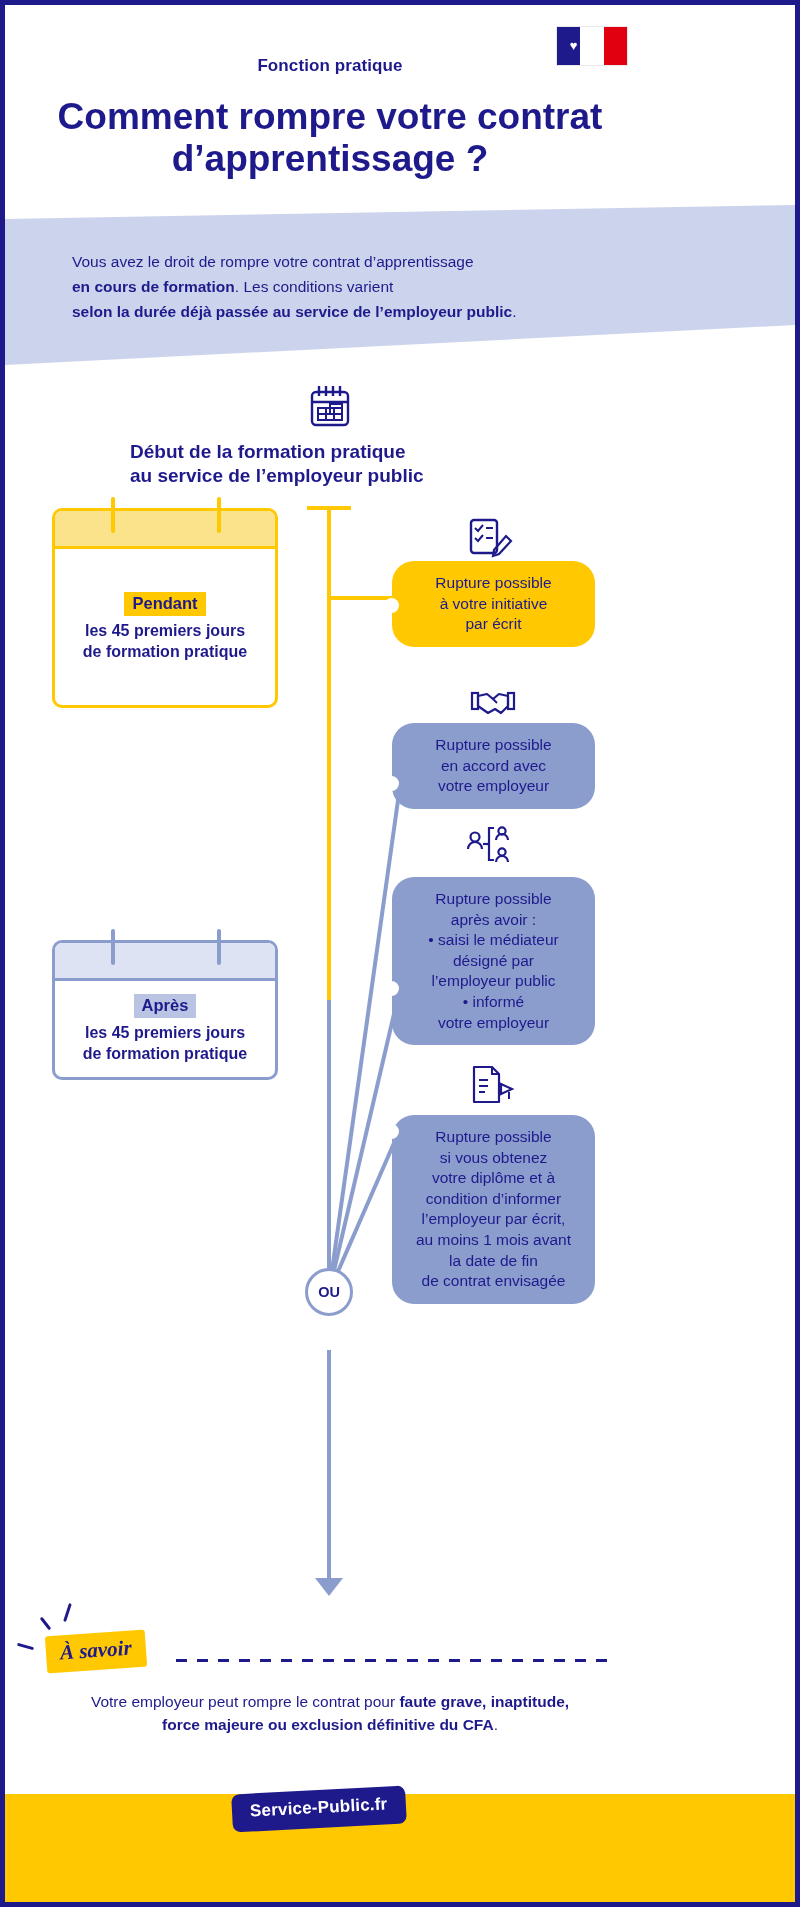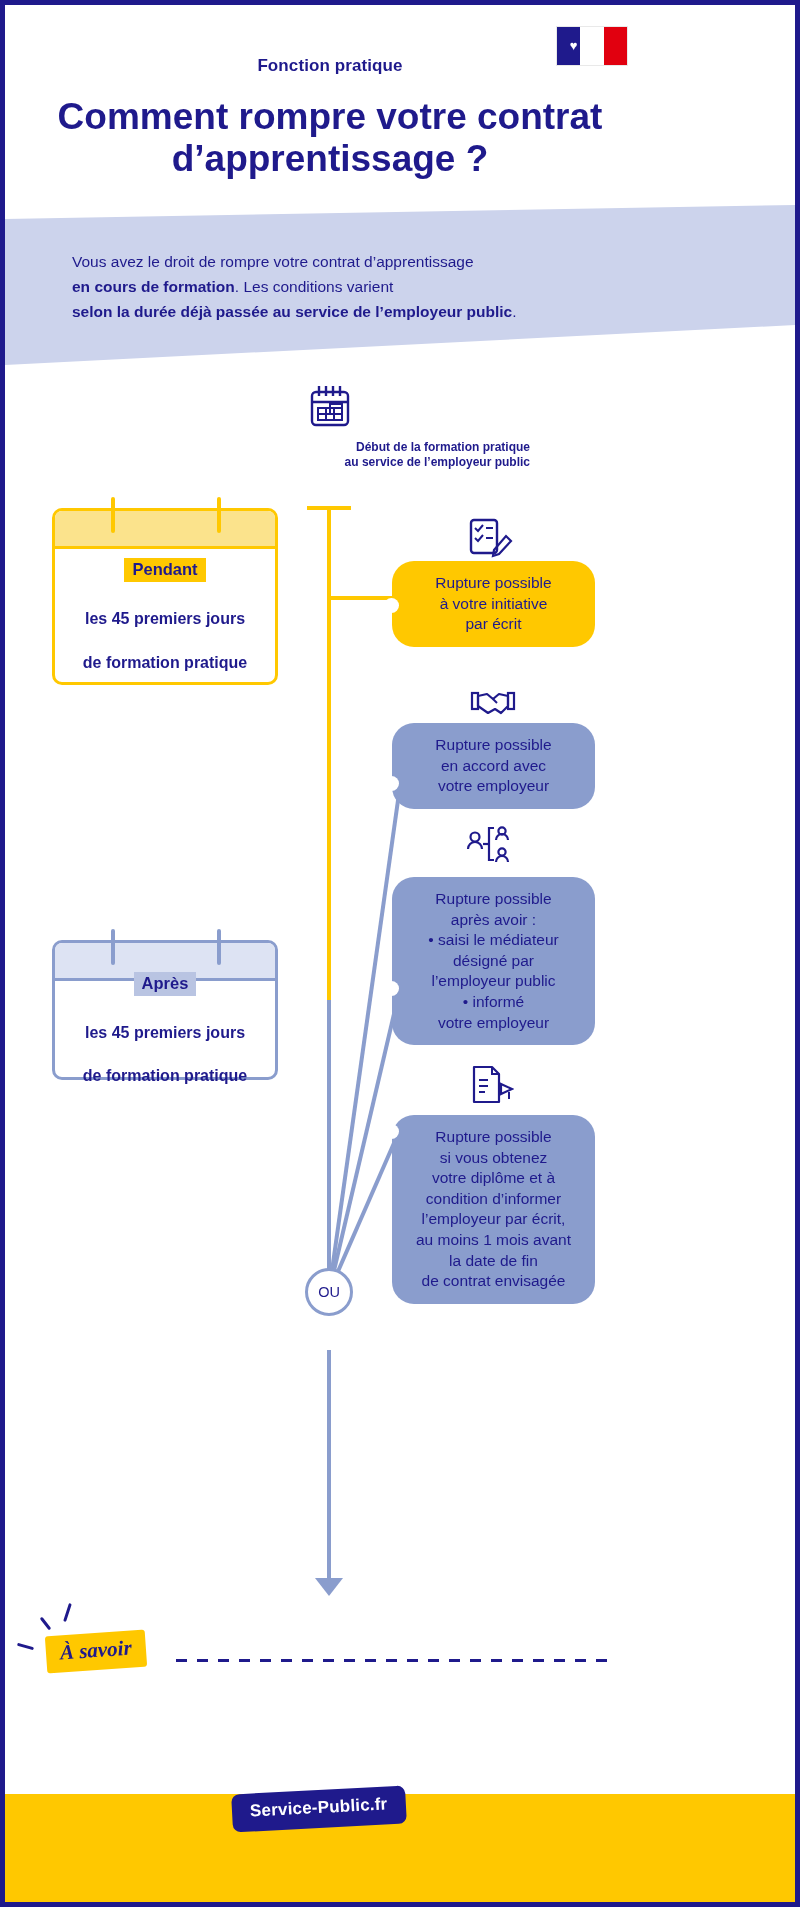--- a/index.html
+++ b/index.html
@@ -77,22 +77,22 @@
   .intro-text b { font-weight: bold; }
 
   
   .cal-icon-top {
     position: absolute; left: 306px; top: 385px;
     width: 48px; height: 44px;
   }
   .start-title {
     position: absolute;
     left: 130px; top: 440px; width: 400px;
-    text-align: right;
-    font-size: 12px; font-weight: bold; line-height: 1.25;
+    text-align: left;
+    font-size: 19px; font-weight: bold; line-height: 1.25;
     color: #1f1a8c;
   }
 
   
   .spine-yellow {
     position: absolute;
     left: 327px; top: 508px;
     width: 4px; height: 492px;
     background: #ffc800;
   }
@@ -118,21 +118,21 @@
   }
 
   
   .period-card {
     position: absolute;
     border-radius: 10px;
     background: #ffffff;
   }
   .period-card.pendant {
     left: 52px; top: 508px;
-    width: 226px; height: 177px;
+    width: 226px; height: 200px;
     border: 3px solid #ffc800;
   }
   .period-card.apres {
     left: 52px; top: 940px;
     width: 226px; height: 140px;
     border: 3px solid #8a9dcd;
   }
   .card-header {
     position: absolute;
     left: 0; right: 0; top: 0;
@@ -163,34 +163,34 @@
     display: inline-block;
     font-size: 16.5px; font-weight: bold;
     color: #1f1a8c;
     padding: 2px 8px 3px;
     margin-bottom: 4px;
   }
   .chip.yellow { background: #ffc800; }
   .chip.blue   { background: #b9c4e2; text-align: right; }
   .card-line {
     font-size: 16px; font-weight: bold; line-height: 1.32;
-    color: #1f1a8c; text-align: center; margin-top: 22px;
+    color: #1f1a8c; text-align: center;
   }
   .card-line.light { font-weight: bold; }
 
   
   .ou-node {
     position: absolute;
     left: 305px; top: 1268px;
     width: 48px; height: 48px;
     border-radius: 50%;
     border: 3px solid #8a9dcd;
     background: #ffffff;
     display: flex; align-items: center; justify-content: center;
-    font-size: 14.5px; font-weight: normal; color: #1f1a8c;
+    font-size: 14.5px; font-weight: bold; color: #1f1a8c;
     z-index: 5;
   }
 
   
   .connectors {
     position: absolute; left: 0; top: 0;
     width: 800px; height: 1907px;
     pointer-events: none;
   }
 
@@ -457,17 +457,20 @@
     <div>au moins 1 mois avant</div>
     <div>la date de fin</div>
     <div>de contrat envisagée</div>
   </div>
 
   <div class="sparkle sp1"></div>
   <div class="sparkle sp2"></div>
   <div class="sparkle sp3"></div>
   <div class="savoir-badge">À savoir</div>
   <div class="dashes"></div>
+  <div class="savoir-text">
+    <span>Votre employeur peut rompre le contrat pour </span><b>faute grave, inaptitude, force majeure ou exclusion définitive du CFA</b><span>.</span>
+  </div>
 
   <div class="footer-band"></div>
   <div class="brand-badge">Service-Public.fr</div>
 
 </div>
 
 </body></html>

